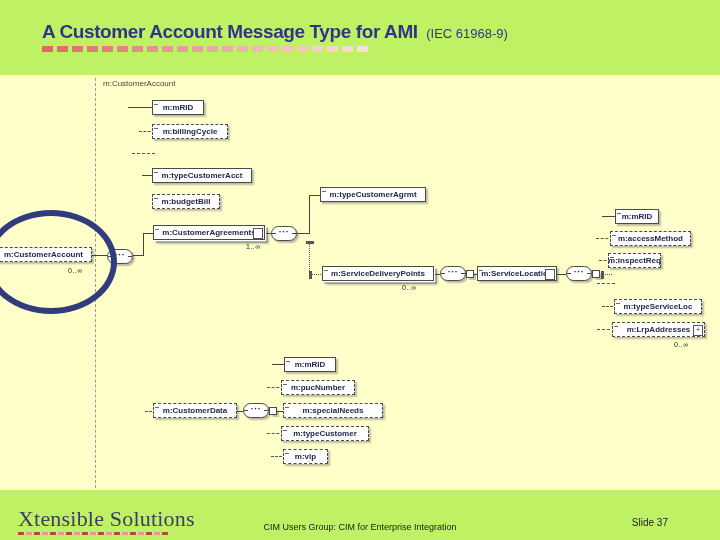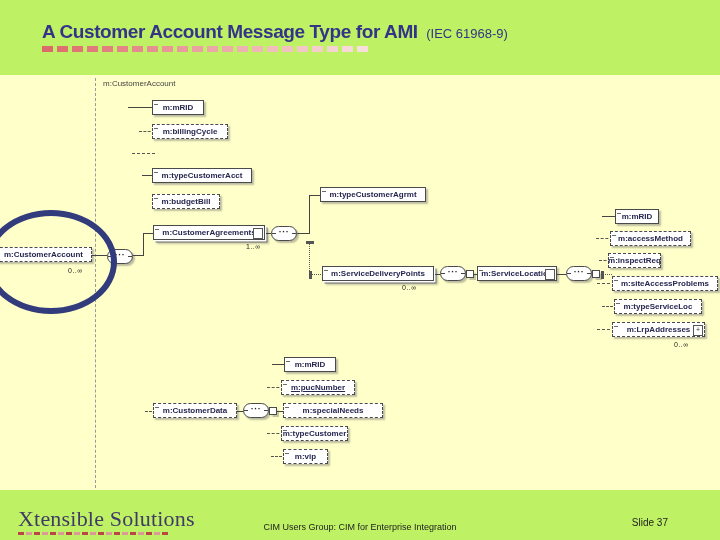--- a/index.html
+++ b/index.html
@@ -176,23 +176,20 @@
     <div class="node dashed" style="left:610px;top:156px;width:81px;">
         <span>m:accessMethod</span>
       </div>
 
     <div class="conn ch cdash" style="left:599px;top:185px;width:9px;"></div>
     <div class="node dashed" style="left:608px;top:178px;width:53px;">
         <span>m:inspectReq</span>
       </div>
 
     <div class="conn ch cdash" style="left:597px;top:208px;width:15px;"></div>
-    <div class="node dashed" style="left:612px;top:201px;width:106px;">
-        <span>m:siteAccessProblems</span>
-      </div>
 
     <div class="conn ch cdash" style="left:602px;top:231px;width:12px;"></div>
     <div class="node dashed" style="left:614px;top:224px;width:88px;">
         <span>m:typeServiceLoc</span>
       </div>
 
     <div class="conn ch cdash" style="left:597px;top:254px;width:15px;"></div>
     <div class="node dashed" style="left:612px;top:247px;width:93px;">
         <span>m:LrpAddresses</span>
         <span class="attr-sq">+</span>
@@ -208,31 +205,31 @@
         <i>···</i>
       </div>
     <div class="sqr" style="left:269px;top:332px;"></div>
 
     <div class="conn ch" style="left:272px;top:289px;width:12px;"></div>
     <div class="node" style="left:284px;top:282px;width:52px;">
         <span>m:mRID</span>
       </div>
 
     <div class="conn ch cdash" style="left:267px;top:312px;width:14px;"></div>
-    <div class="node dashed" style="left:281px;top:305px;width:74px;text-decoration:underline;">
+    <div class="node dashed" style="left:281px;top:305px;width:74px;">
         <span>m:pucNumber</span>
       </div>
 
     <div class="conn ch" style="left:277px;top:336px;width:6px;"></div>
     <div class="node dashed" style="left:283px;top:328px;width:100px;">
         <span>m:specialNeeds</span>
       </div>
 
     <div class="conn ch cdash" style="left:267px;top:358px;width:14px;"></div>
-    <div class="node dashed" style="left:281px;top:351px;width:67px;">
+    <div class="node dashed" style="left:281px;top:351px;width:88px;">
         <span>m:typeCustomer</span>
       </div>
 
     <div class="conn ch cdash" style="left:271px;top:381px;width:12px;"></div>
     <div class="node dashed" style="left:283px;top:374px;width:45px;">
         <span>m:vip</span>
       </div>
 
     <div class="ellipse"></div>
   </div>

